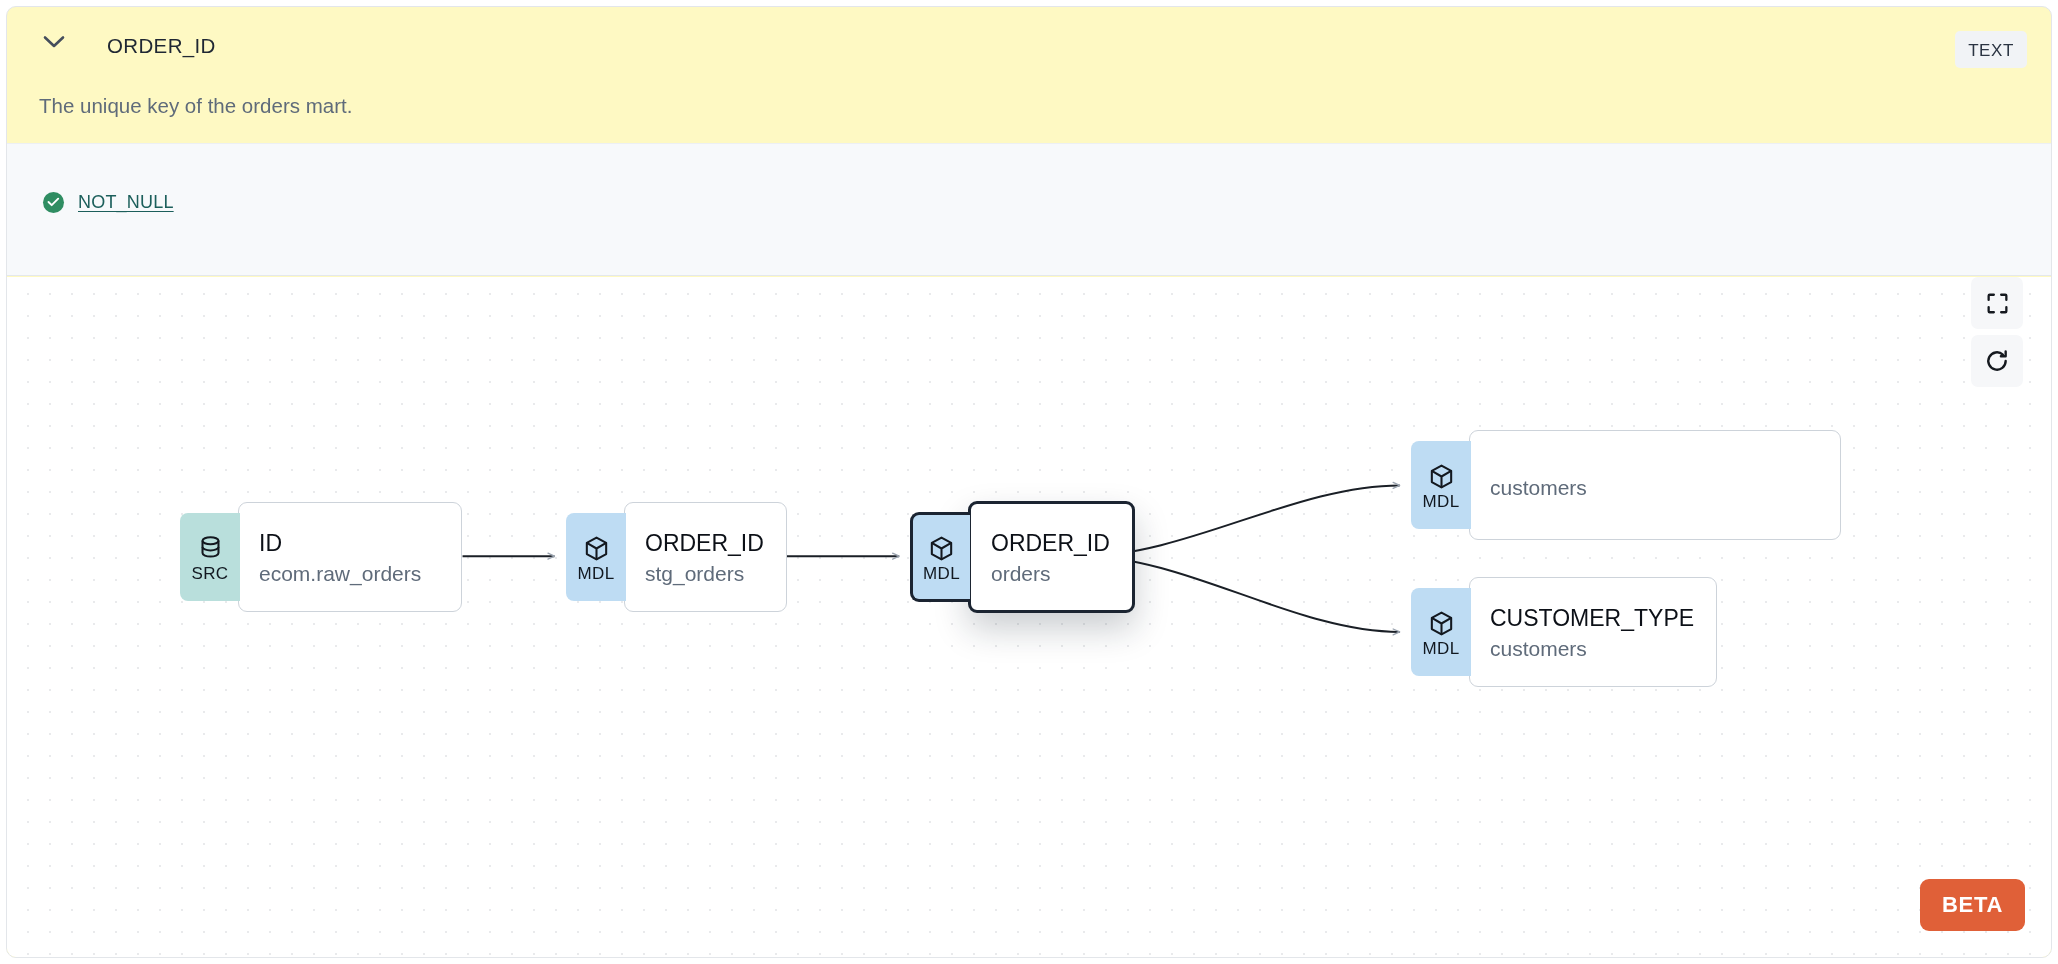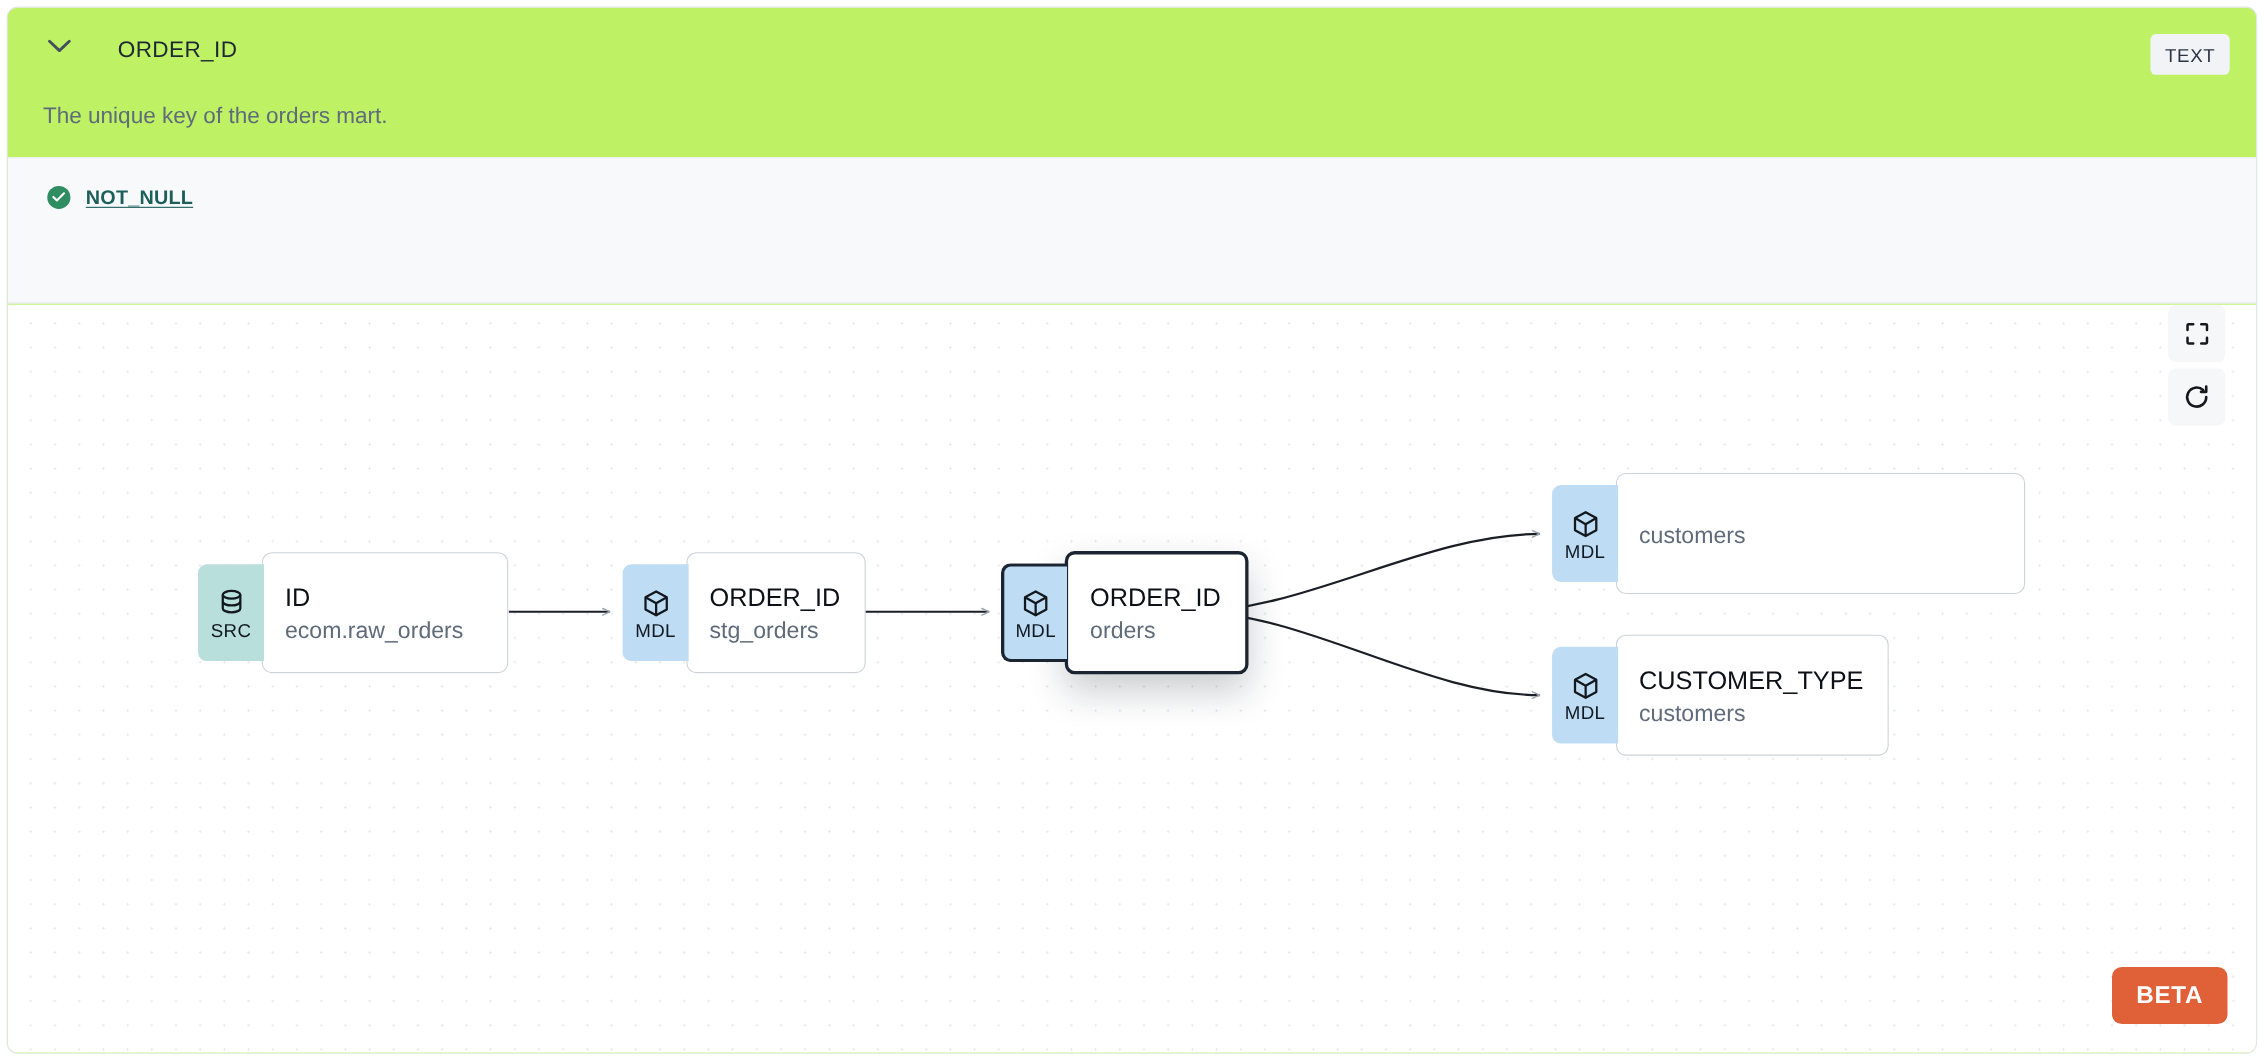--- a/index.html
+++ b/index.html
@@ -7,21 +7,21 @@
     width: 2058px; height: 964px;
     background: #ffffff;
     font-family: "Liberation Sans", sans-serif;
     overflow: hidden;
   }
 
   .panel {
     position: absolute;
     left: 6px; top: 6px;
     width: 2046px; height: 952px;
-    background: #bef264;
+    background: #fef9c3;
     border: 1px solid #e3e6ea;
     border-radius: 10px;
     overflow: hidden;
   }
 
   
   .header {
     position: absolute;
     left: 0; top: 0; right: 0; height: 68px;
     display: flex; align-items: center;
@@ -57,22 +57,21 @@
     white-space: nowrap;
   }
 
   
   .tests {
     position: absolute;
     left: 0; top: 136px; right: 0; height: 133px;
     background: #f7f9fb;
     border-top: 1px solid #edf0f3;
     border-bottom: 1px solid #e4e8ec;
-    padding-top: 6px;
-    font-weight: bold;
+    padding-top: 29px;
   }
   .test-row {
     display: flex; align-items: center;
     height: 58px;
     padding-left: 36px;
   }
   .check-icon {
     width: 21px; height: 21px; flex: 0 0 21px;
     border-radius: 50%;
     background: #2f8d62;

